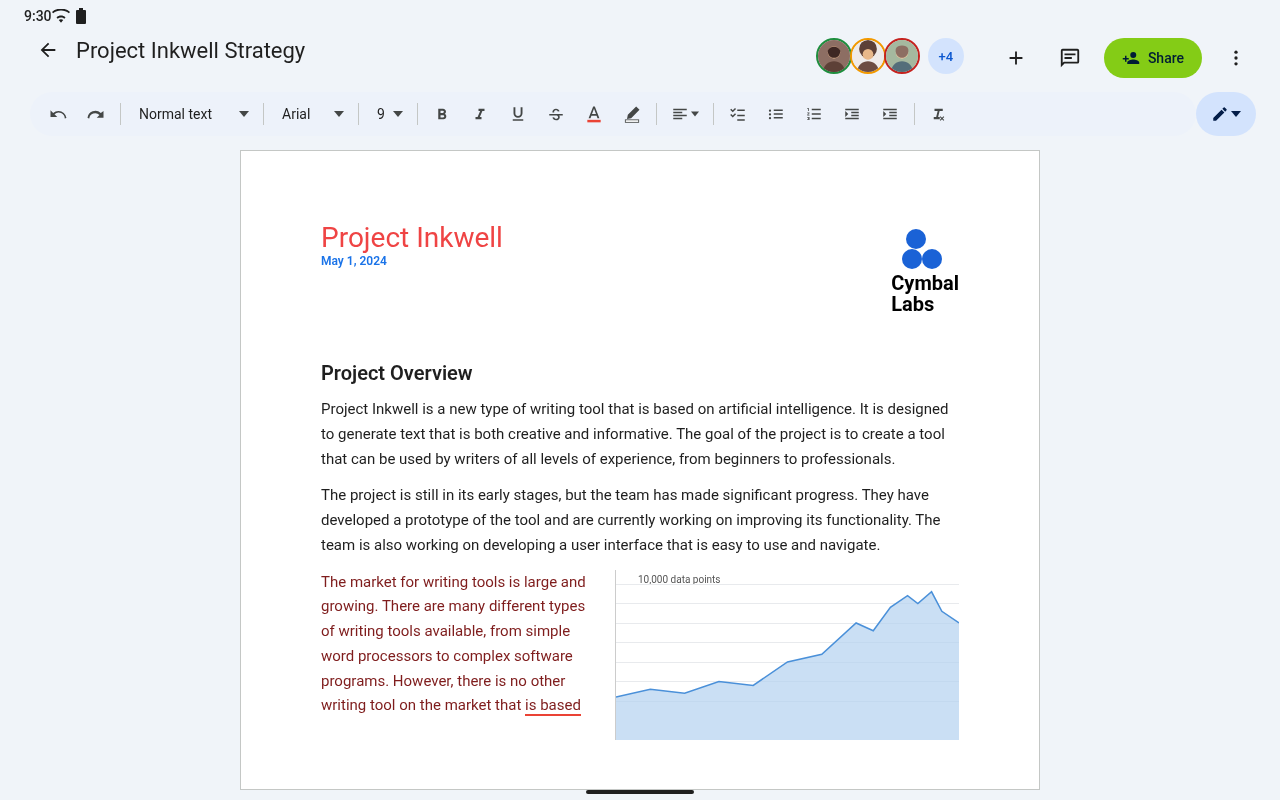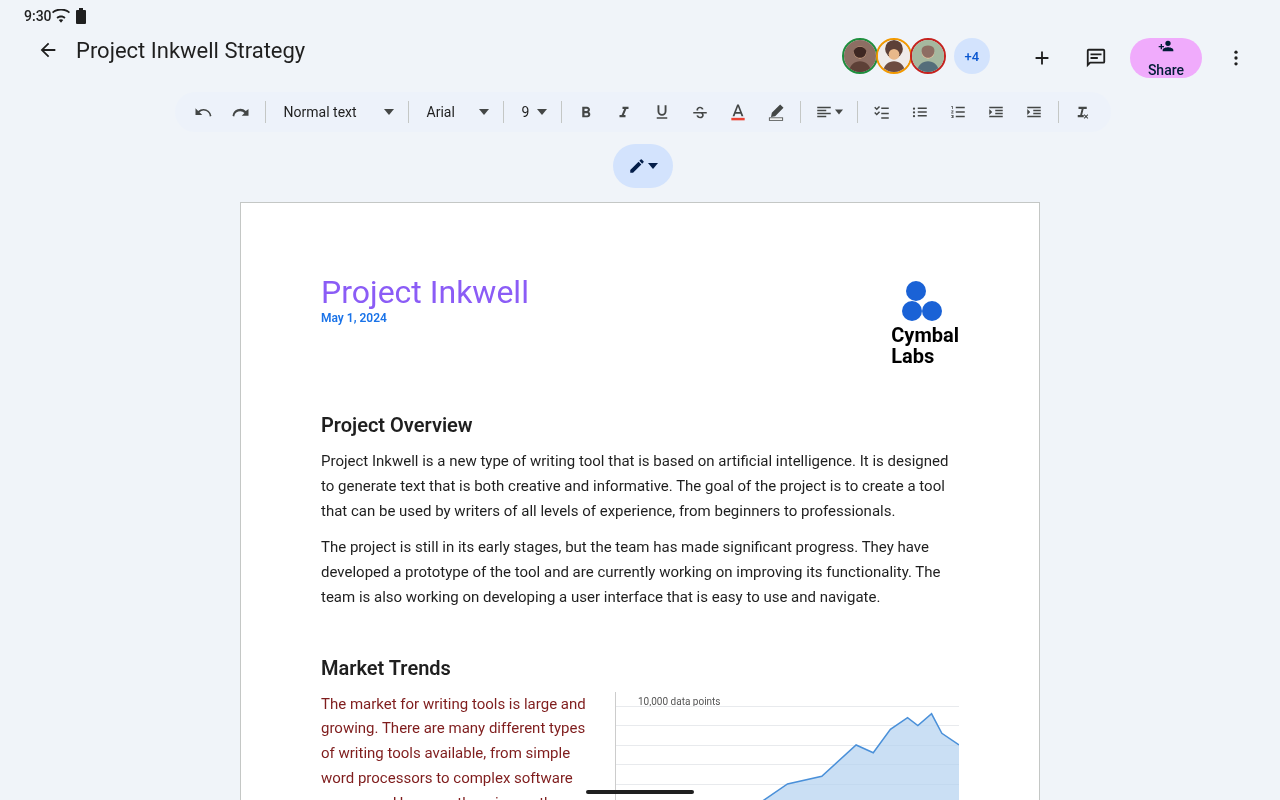--- a/index.html
+++ b/index.html
@@ -42,30 +42,28 @@
 .avatar svg { width: 100%; height: 100%; }
 .more-count {
   width: 36px; height: 36px; border-radius: 50%;
   background: #d3e3fd; color: #0b57d0;
   display:flex; align-items:center; justify-content:center;
   font-size: 13px; font-weight: 500; margin-left: 6px;
 }
 .header-actions { display: flex; align-items: center; gap: 14px; margin-left: 16px; }
 .icon-btn { width: 40px; height: 40px; display:flex; align-items:center; justify-content:center; border-radius: 50%; cursor:pointer; }
 .share-btn {
-  background: #f0abfc; color: #001d35;
+  background: #84cc16; color: #001d35;
   border-radius: 40px; padding: 0 18px; height: 40px;
   display:flex; align-items:center; gap:8px; font-size:14px; font-weight:500;
   cursor:pointer;
-  flex-direction:column;
 }
 .toolbar-wrap {
-  display: flex; align-items: center; gap: 12px;
+  display: flex; align-items: center; 
   padding: 0 24px 0 30px;
-  flex-direction: column;
 }
 .toolbar {
   background: #edf2fa; border-radius: 24px;
   display: flex; align-items: center;
   padding: 4px 10px; height: 44px;
   flex: 1;
   gap: 2px;
 }
 .edit-mode-btn {
   background: #d3e3fd; border-radius: 24px;
@@ -97,21 +95,21 @@
 }
 .page {
   width: 800px; background: #fff;
   border: 1px solid #c4c7c5;
   padding: 70px 80px 0 80px;
 }
 .page-header-row { display:flex; justify-content:space-between; align-items:flex-start; }
 .logo-block { display:flex; align-items:center; gap:2px; margin-top: 6px; flex-direction: column; }
 .logo-dots { position:relative; width:46px; height:44px; }
 .logo-text { font-size: 20px; font-weight: 700; line-height: 1.05; color:#000; }
-.doc-h1 { font-size: 32px; font-weight: 400; color:#8b5cf6; }
+.doc-h1 { font-size: 28px; font-weight: 400; color:#ef4444; }
 .doc-date { font-size: 12px; color:#1a73e8; font-weight:600; }
 .doc-h2 { font-size: 20px; font-weight: 600; color:#1f1f1f; margin-top: 46px; }
 .doc-p { font-size: 15px; color:#1f1f1f; line-height: 1.65; margin-top: 12px; }
 .trends-row { display:flex; gap: 24px; margin-top: 12px; }
 .trends-text { flex: 0 0 270px; font-size: 15px; color:#7f1d1d; line-height:1.65; }
 .chart-box { flex: 1; position:relative; height: 170px; border-left:1px solid #ccc; }
 .chart-label { position:absolute; top: 4px; left: 22px; font-size: 10px; color:#555; }
 .chart-grid-line { position:absolute; left:0; right:0; height:1px; background:#e8eaed; }
 .underline-red { border-bottom: 2px solid #ea4335; }
 .handle-bar {
@@ -331,21 +329,20 @@
         </div>
         <div class="logo-text">
           <div>Cymbal</div>
           <div>Labs</div>
         </div>
       </div>
     </div>
     <div class="doc-h2">Project Overview</div>
     <div class="doc-p">Project Inkwell is a new type of writing tool that is based on artificial intelligence. It is designed to generate text that is both creative and informative. The goal of the project is to create a tool that can be used by writers of all levels of experience, from beginners to professionals.</div>
     <div class="doc-p">The project is still in its early stages, but the team has made significant progress. They have developed a prototype of the tool and are currently working on improving its functionality. The team is also working on developing a user interface that is easy to use and navigate.</div>
-    <div class="doc-h2">Market Trends</div>
     <div class="trends-row">
       <div class="trends-text">
         <span>The market for writing tools is large and growing. There are many different types of writing tools available, from simple word processors to complex software programs. However, there is no other writing tool on the market that </span><span class="underline-red">is based</span>
       </div>
       <div class="chart-box">
         <div class="chart-label">10,000 data points</div>
         <div id="chart-grid">
             <div class="chart-grid-line" style="top: 131px;"></div>
             <div class="chart-grid-line" style="top: 111.5px;"></div>
             <div class="chart-grid-line" style="top: 92px;"></div>

